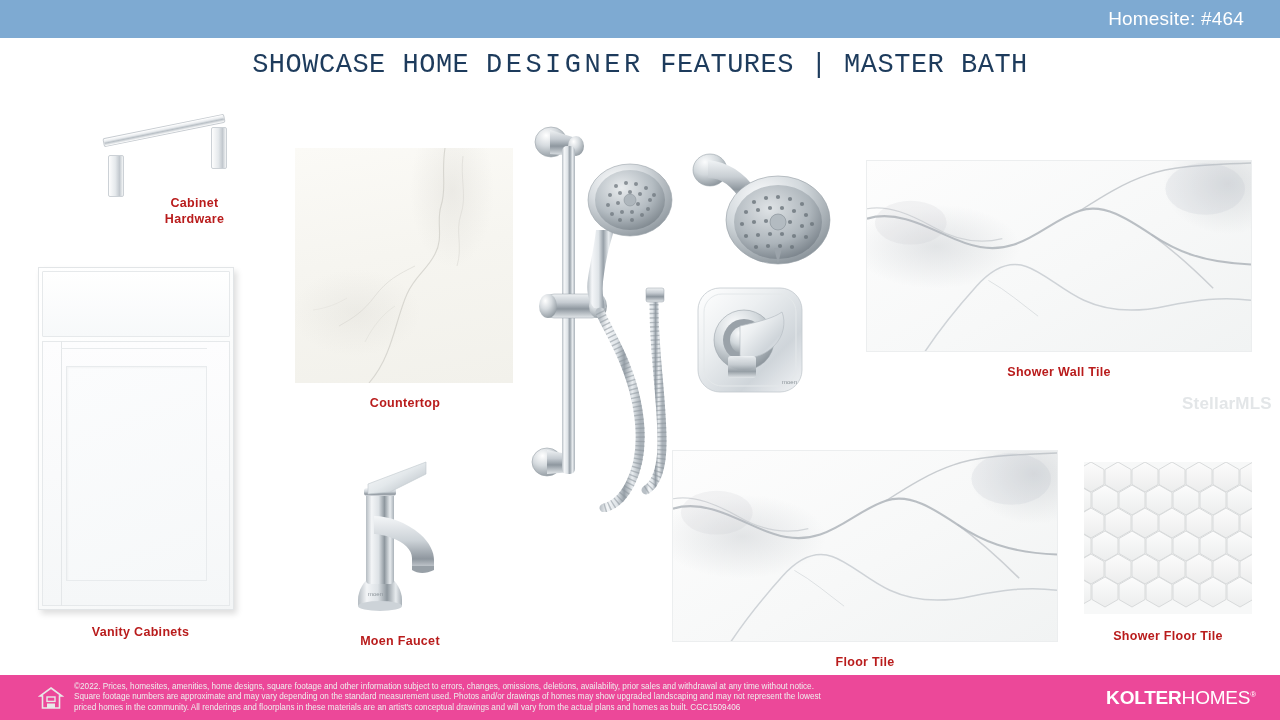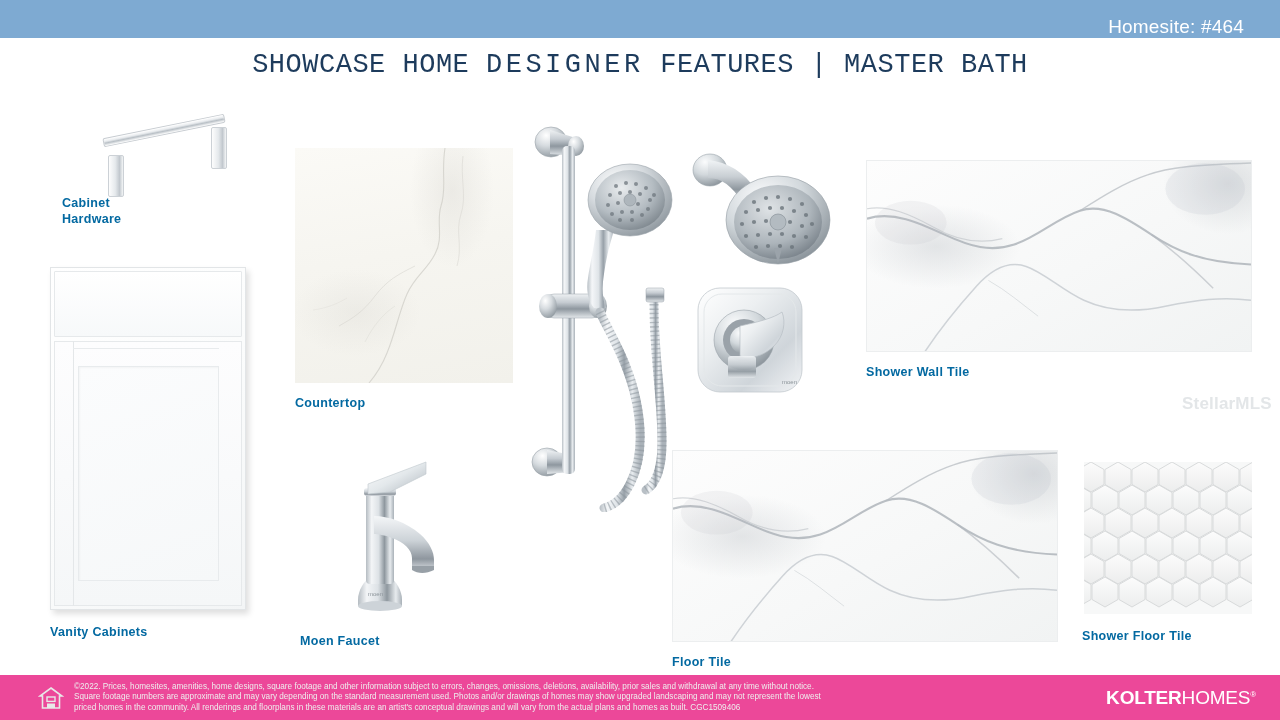--- a/index.html
+++ b/index.html
@@ -7,43 +7,44 @@
   body {
     background: #ffffff;
     font-family: "Liberation Sans", sans-serif;
     position: relative;
   }
 
   
   .topbar {
     position: absolute; left: 0; top: 0; width: 1280px; height: 38px;
     background: #7eaad2;
-    display: flex; align-items: flex-end; justify-content: flex-end;
+    display: flex; align-items: center; justify-content: flex-end;
   }
   .topbar .homesite {
     color: #ffffff; font-size: 19px; letter-spacing: .2px;
     padding-right: 36px; white-space: nowrap;
   }
 
   .page-title {
     position: absolute; left: 0; top: 50px; width: 1280px;
     text-align: center;
     color: #1d3b5c;
     font-size: 27px;
     letter-spacing: .5px;
     white-space: nowrap;
     font-family: Liberation Mono, monospace;
   }
   .page-title .spaced { letter-spacing: 3.5px; }
 
   
   .label {
-    color: #0369a1;
+    color: #b91c1c;
     font-size: 12.5px;
     font-weight: bold;
+    text-align: center;
     letter-spacing: .3px;
     line-height: 16px;
   }
 
   
   .item { position: absolute; }
 
   
   #item-cabinet-hardware { left: 62px; top: 112px; width: 265px; }
   .pull-wrap { position: relative; height: 75px; width: 180px; margin-left: 22px; }
@@ -57,21 +58,21 @@
   .pull-foot {
     position: absolute; width: 16px; height: 42px;
     background: linear-gradient(90deg,#fdfdfd 0%,#e5e9ec 45%,#c2c8ce 75%,#f4f6f7 100%);
     border: 1px solid #ccd1d6; border-radius: 2px;
   }
   .pull-foot.left { left: 24px; top: 43px; }
   .pull-foot.right { left: 127px; top: 15px; }
   #item-cabinet-hardware .label { margin-top: 8px; }
 
   
-  #item-vanity { left: 50px; top: 267px; width: 205px; }
+  #item-vanity { left: 38px; top: 267px; width: 205px; }
   .cab-door {
     position: relative; width: 196px; height: 343px;
     background: linear-gradient(135deg,#ffffff 0%,#fbfcfc 50%,#f3f5f6 100%);
     border: 1px solid #e2e5e7;
     box-shadow: 3px 4px 6px rgba(0,0,0,.13);
   }
   .cab-drawer {
     position: absolute; left: 3px; top: 3px; right: 3px; height: 66px;
     background: linear-gradient(180deg,#ffffff 0%,#f7f9fa 100%);
     border: 1px solid #e6e9eb; border-radius: 1px;

